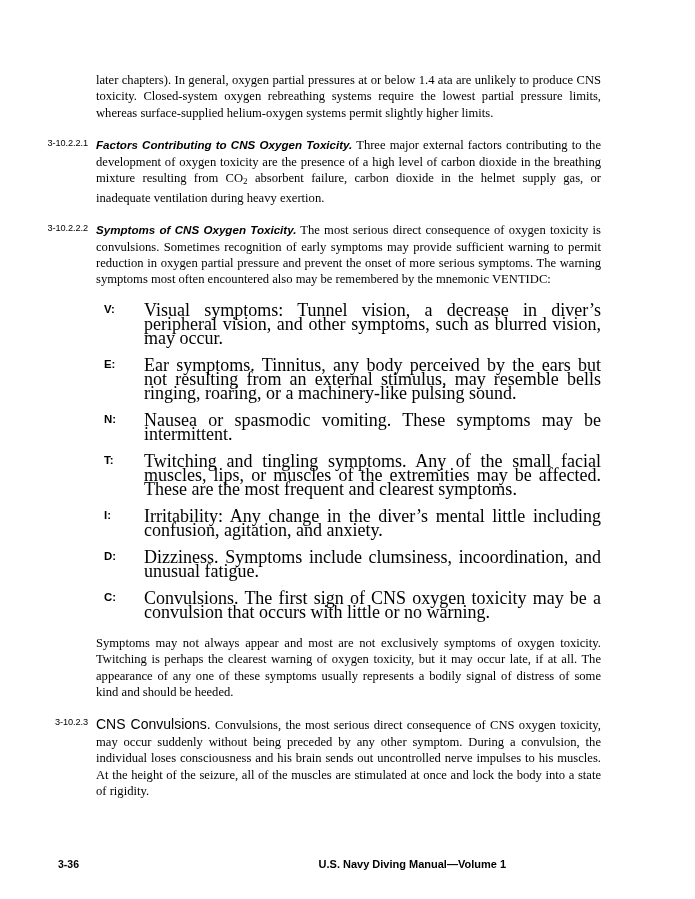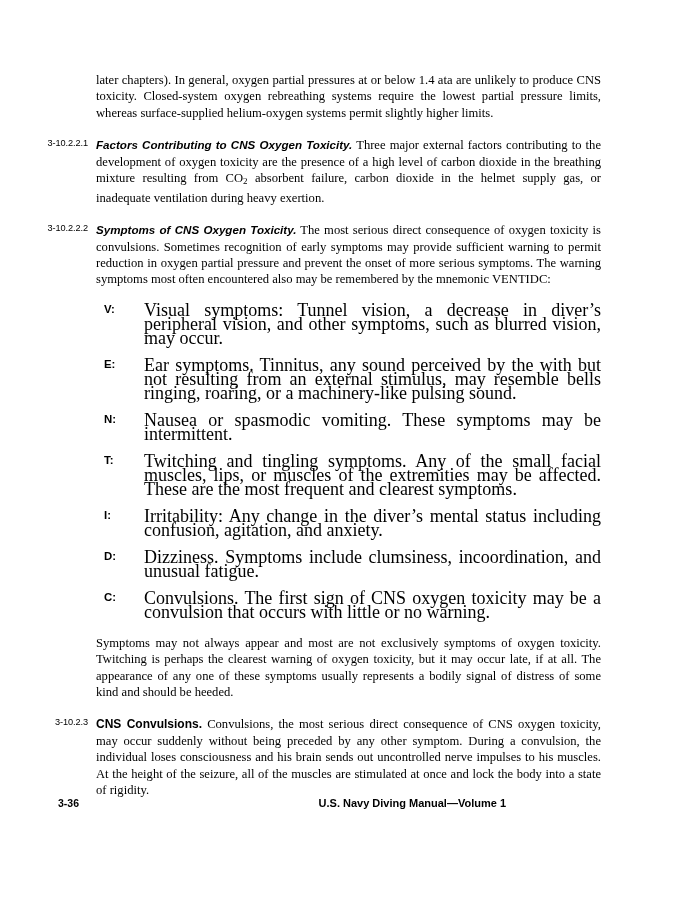--- a/index.html
+++ b/index.html
@@ -53,22 +53,22 @@
     hyphens: none;
   }
   .para .runhead {
     font-family: Liberation Sans, sans-serif;
     font-weight: bold;
     font-style: italic;
     font-size: 11.6px;
   }
   .para .runhead-plain {
     font-family: "Liberation Sans", sans-serif;
-    font-weight: bold;
-    font-size: 12px;
+    font-weight: normal;
+    font-size: 14px;
   }
   sub {
     font-size: 9px;
     vertical-align: -0.25em;
   }
   
   .mnemonic {
     margin-top: 15px;
     margin-bottom: 4px;
   }
@@ -89,21 +89,21 @@
     font-size: 18px;
     line-height: 14px;
     text-align: justify;
   }
   .gap-top {
     margin-top: 16px;
   }
   .footer {
     position: absolute;
     left: 0;
-    top: 797px;
+    top: 858px;
     width: 601px;
     height: 20px;
   }
   .footer-left {
     position: absolute;
     left: 58px;
     top: 0;
     font-family: "Liberation Sans", sans-serif;
     font-weight: bold;
     font-size: 10.5px;
@@ -140,36 +140,36 @@
 
     <div class="mnemonic">
 
       <div class="mrow">
         <div class="mkey">V:</div>
         <div class="mtext">Visual symptoms: Tunnel vision, a decrease in diver’s peripheral vision, and other symptoms, such as blurred vision, may occur.</div>
       </div>
 
       <div class="mrow">
         <div class="mkey">E:</div>
-        <div class="mtext">Ear symptoms. Tinnitus, any sound perceived by the with but not resulting from an external stimulus, may resemble bells ringing, roaring, or a machinery-like pulsing sound.</div>
+        <div class="mtext">Ear symptoms. Tinnitus, any body perceived by the ears but not resulting from an external stimulus, may resemble bells ringing, roaring, or a machinery-like pulsing sound.</div>
       </div>
 
       <div class="mrow">
         <div class="mkey">N:</div>
         <div class="mtext">Nausea or spasmodic vomiting. These symptoms may be intermittent.</div>
       </div>
 
       <div class="mrow">
         <div class="mkey">T:</div>
         <div class="mtext">Twitching and tingling symptoms. Any of the small facial muscles, lips, or muscles of the extremities may be affected. These are the most frequent and clearest symptoms.</div>
       </div>
 
       <div class="mrow">
         <div class="mkey">I:</div>
-        <div class="mtext">Irritability: Any change in the diver’s mental status including confusion, agitation, and anxiety.</div>
+        <div class="mtext">Irritability: Any change in the diver’s mental little including confusion, agitation, and anxiety.</div>
       </div>
 
       <div class="mrow">
         <div class="mkey">D:</div>
         <div class="mtext">Dizziness. Symptoms include clumsiness, incoordination, and unusual fatigue.</div>
       </div>
 
       <div class="mrow">
         <div class="mkey">C:</div>
         <div class="mtext">Convulsions. The first sign of CNS oxygen toxicity may be a convulsion that occurs with little or no warning.</div>

